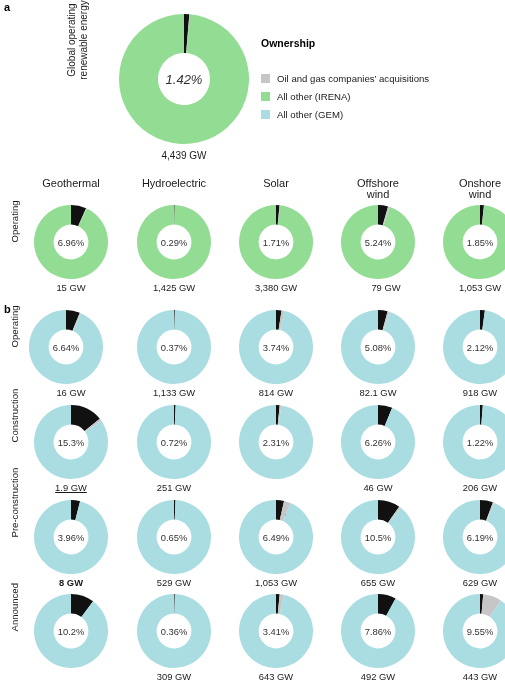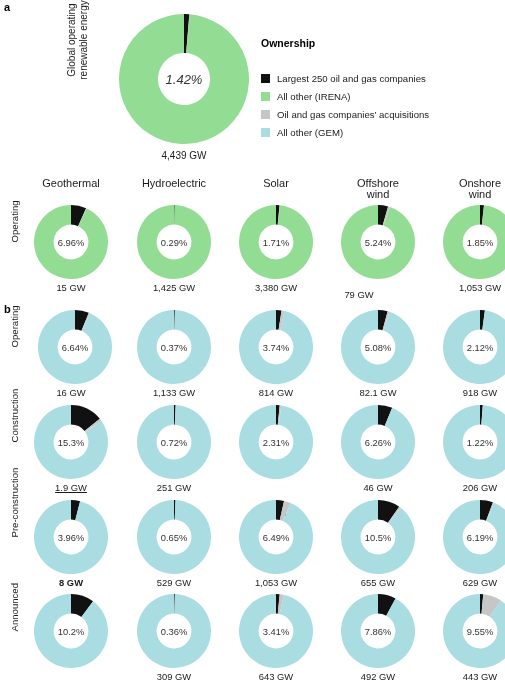--- a/index.html
+++ b/index.html
@@ -79,32 +79,28 @@
 <div id="hero-axis-label">
   <div>Global operating</div>
   <div>renewable energy</div>
 </div>
 <div id="hero-total">4,439 GW</div>
 
 <div id="legend">
   <div id="legend-title">Ownership</div>
   <div id="legend-rows">
       <div class="legend-row">
-        <span class="legend-swatch" style="background: rgb(17, 17, 17);"></span>
-        <span class="legend-text">Largest 250 oil and gas companies</span>
+        <span class="legend-swatch" style="background: rgb(198, 198, 198);"></span>
+        <span class="legend-text">Oil and gas companies’ acquisitions</span>
       </div>
       <div class="legend-row">
         <span class="legend-swatch" style="background: rgb(146, 221, 147);"></span>
         <span class="legend-text">All other (IRENA)</span>
       </div>
       <div class="legend-row">
-        <span class="legend-swatch" style="background: rgb(198, 198, 198);"></span>
-        <span class="legend-text">Oil and gas companies’ acquisitions</span>
-      </div>
-      <div class="legend-row">
         <span class="legend-swatch" style="background: rgb(169, 221, 226);"></span>
         <span class="legend-text">All other (GEM)</span>
       </div>
     </div>
 </div>
 
 <div id="grid-layer">
     <div class="col-header" style="left: 23px; top: 178px;">
       <div>Geothermal</div>
     </div>
@@ -150,32 +146,32 @@
     </div>
     <div class="donut-total" style="left: 228px; top: 282px;">3,380 GW</div>
     <div class="donut-cell" style="left: 341px; top: 205px;">
       <svg viewBox="0 0 74 74" width="74" height="74">
         <path d="M 37 0 A 37 37 0 0 1 47.09922161414104 1.404976151314827 L 41.74663415864629 20.270338791117968 A 17.39 17.39 0 0 0 37 19.61 Z" fill="#111111"></path>
         <path d="M 47.09922161414104 1.404976151314827 A 37 37 0 0 1 48.96294771942965 1.9873182709151394 L 42.622585428131934 20.544039587330115 A 17.39 17.39 0 0 0 41.74663415864629 20.270338791117968 Z" fill="#c6c6c6"></path>
         <path d="M 48.96294771942965 1.9873182709151394 A 37 37 0 1 1 36.99999999999999 0 L 37 19.61 A 17.39 17.39 0 1 0 42.622585428131934 20.544039587330115 Z" fill="#92dd93"></path>
       </svg>
       <div class="donut-pct">5.24%</div>
     </div>
-    <div class="donut-total" style="left: 311px; top: 282px; margin-top: 7px;">79 GW</div>
+    <div class="donut-total" style="left: 338px; top: 282px;">79 GW</div>
     <div class="donut-cell" style="left: 443px; top: 205px;">
       <svg viewBox="0 0 74 74" width="74" height="74">
         <path d="M 37 0 A 37 37 0 0 1 41.06016951036868 0.22344464815834897 L 38.90827966987328 19.715018984634423 A 17.39 17.39 0 0 0 37 19.61 Z" fill="#111111"></path>
         <path d="M 40.95503069074443 0.21198928678978035 A 37 37 0 0 1 41.396191465639546 0.26209722102473876 L 39.06620998885059 19.733185693881627 A 17.39 17.39 0 0 0 38.85886442464988 19.709634964791196 Z" fill="#c6c6c6"></path>
         <path d="M 41.291161757931576 0.24968121543344068 A 37 37 0 1 1 36.99999999999999 0 L 37 19.61 A 17.39 17.39 0 1 0 39.01684602622784 19.72735017125372 Z" fill="#92dd93"></path>
       </svg>
       <div class="donut-pct">1.85%</div>
     </div>
     <div class="donut-total" style="left: 432px; top: 282px;">1,053 GW</div>
     <div class="row-label" style="left: 14px; top: 342px; width: 0px;">Operating</div>
-    <div class="donut-cell" style="left: 38px; top: 310px;">
+    <div class="donut-cell" style="left: 29px; top: 310px;">
       <svg viewBox="0 0 74 74" width="74" height="74">
         <path d="M 37 0 A 37 37 0 0 1 50.83649061229862 2.684529326617529 L 43.50315058778035 20.87172878351024 A 17.39 17.39 0 0 0 37 19.61 Z" fill="#111111"></path>
         <path d="M 50.83649061229862 2.684529326617529 A 37 37 0 0 1 51.99260027209699 3.173650254851367 L 44.04652212788559 21.10161561978014 A 17.39 17.39 0 0 0 43.50315058778035 20.87172878351024 Z" fill="#c6c6c6"></path>
         <path d="M 51.99260027209699 3.173650254851367 A 37 37 0 1 1 36.99999999999999 0 L 37 19.61 A 17.39 17.39 0 1 0 44.04652212788559 21.10161561978014 Z" fill="#a9dde2"></path>
       </svg>
       <div class="donut-pct">6.64%</div>
     </div>
     <div class="donut-total" style="left: 23px; top: 387px;">16 GW</div>
     <div class="donut-cell" style="left: 137px; top: 310px;">
       <svg viewBox="0 0 74 74" width="74" height="74">

